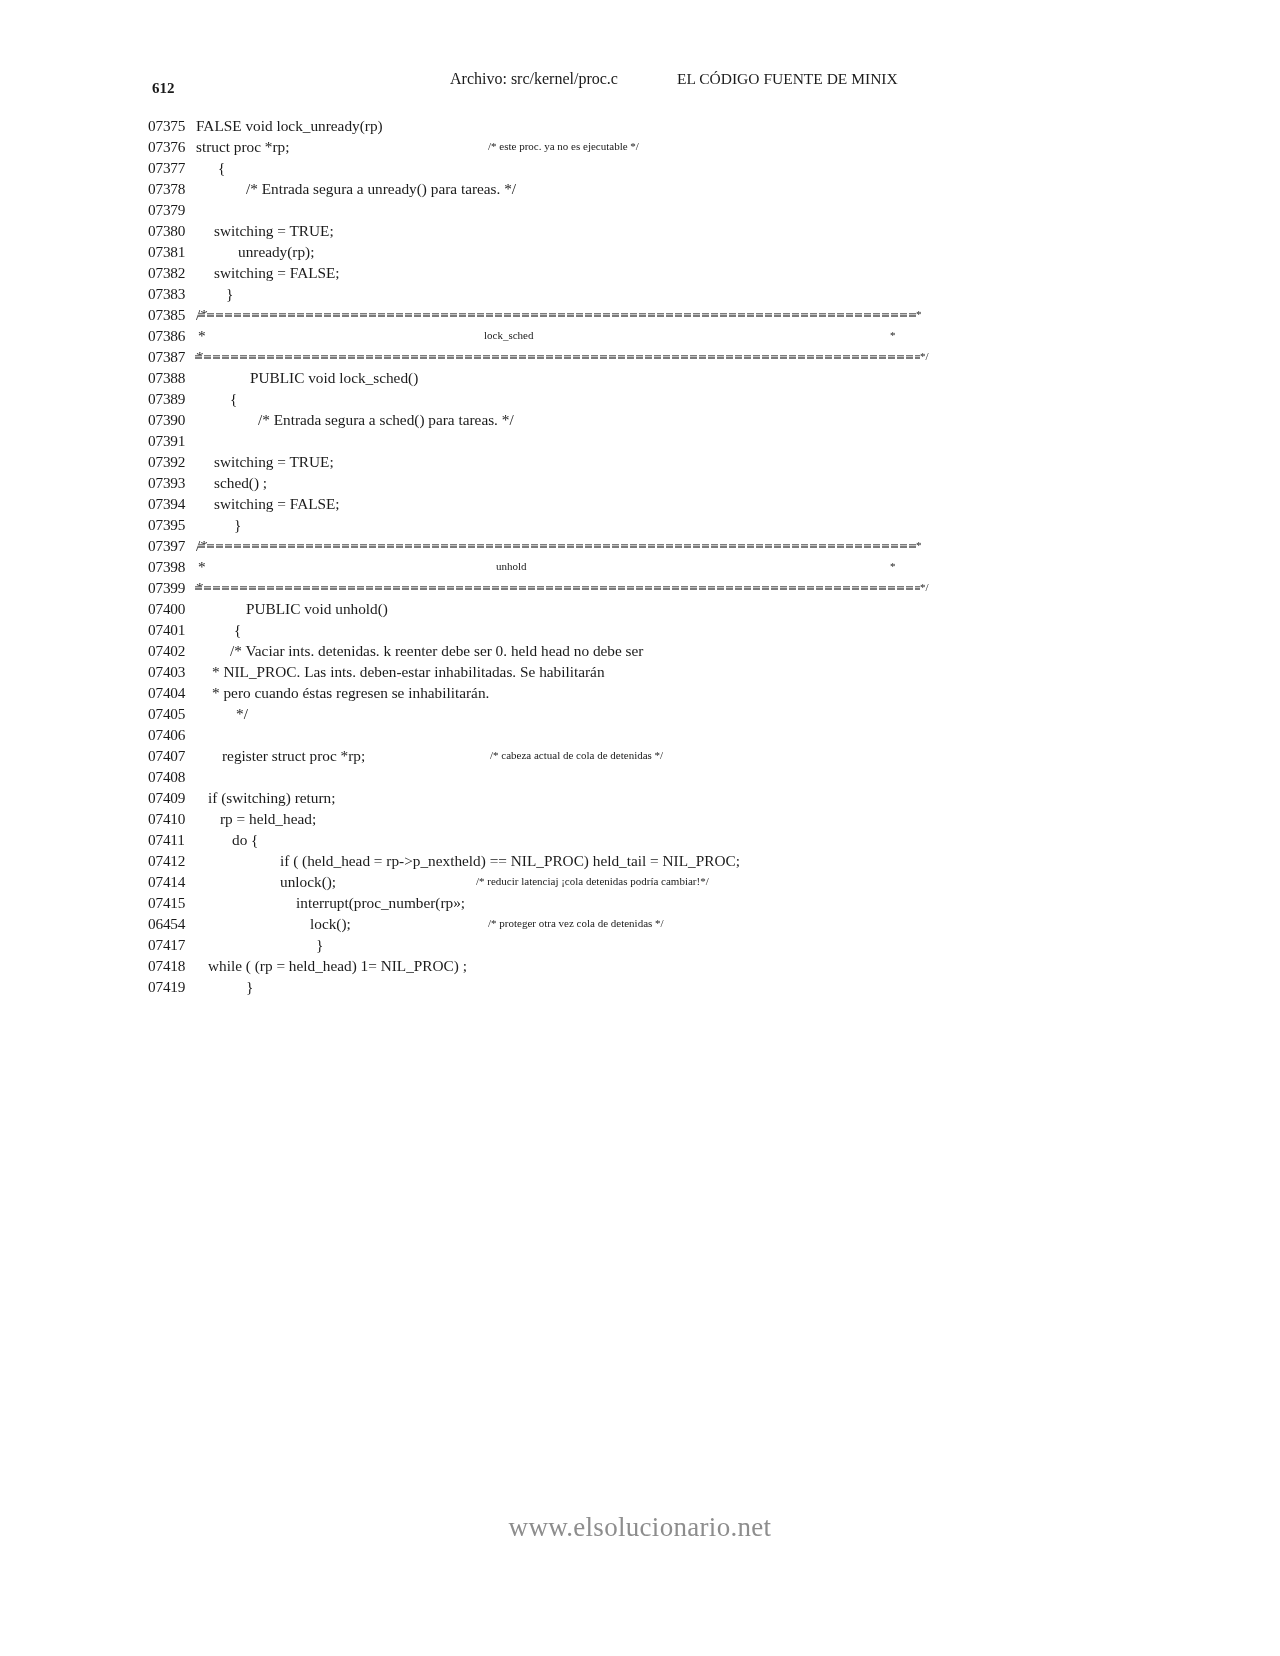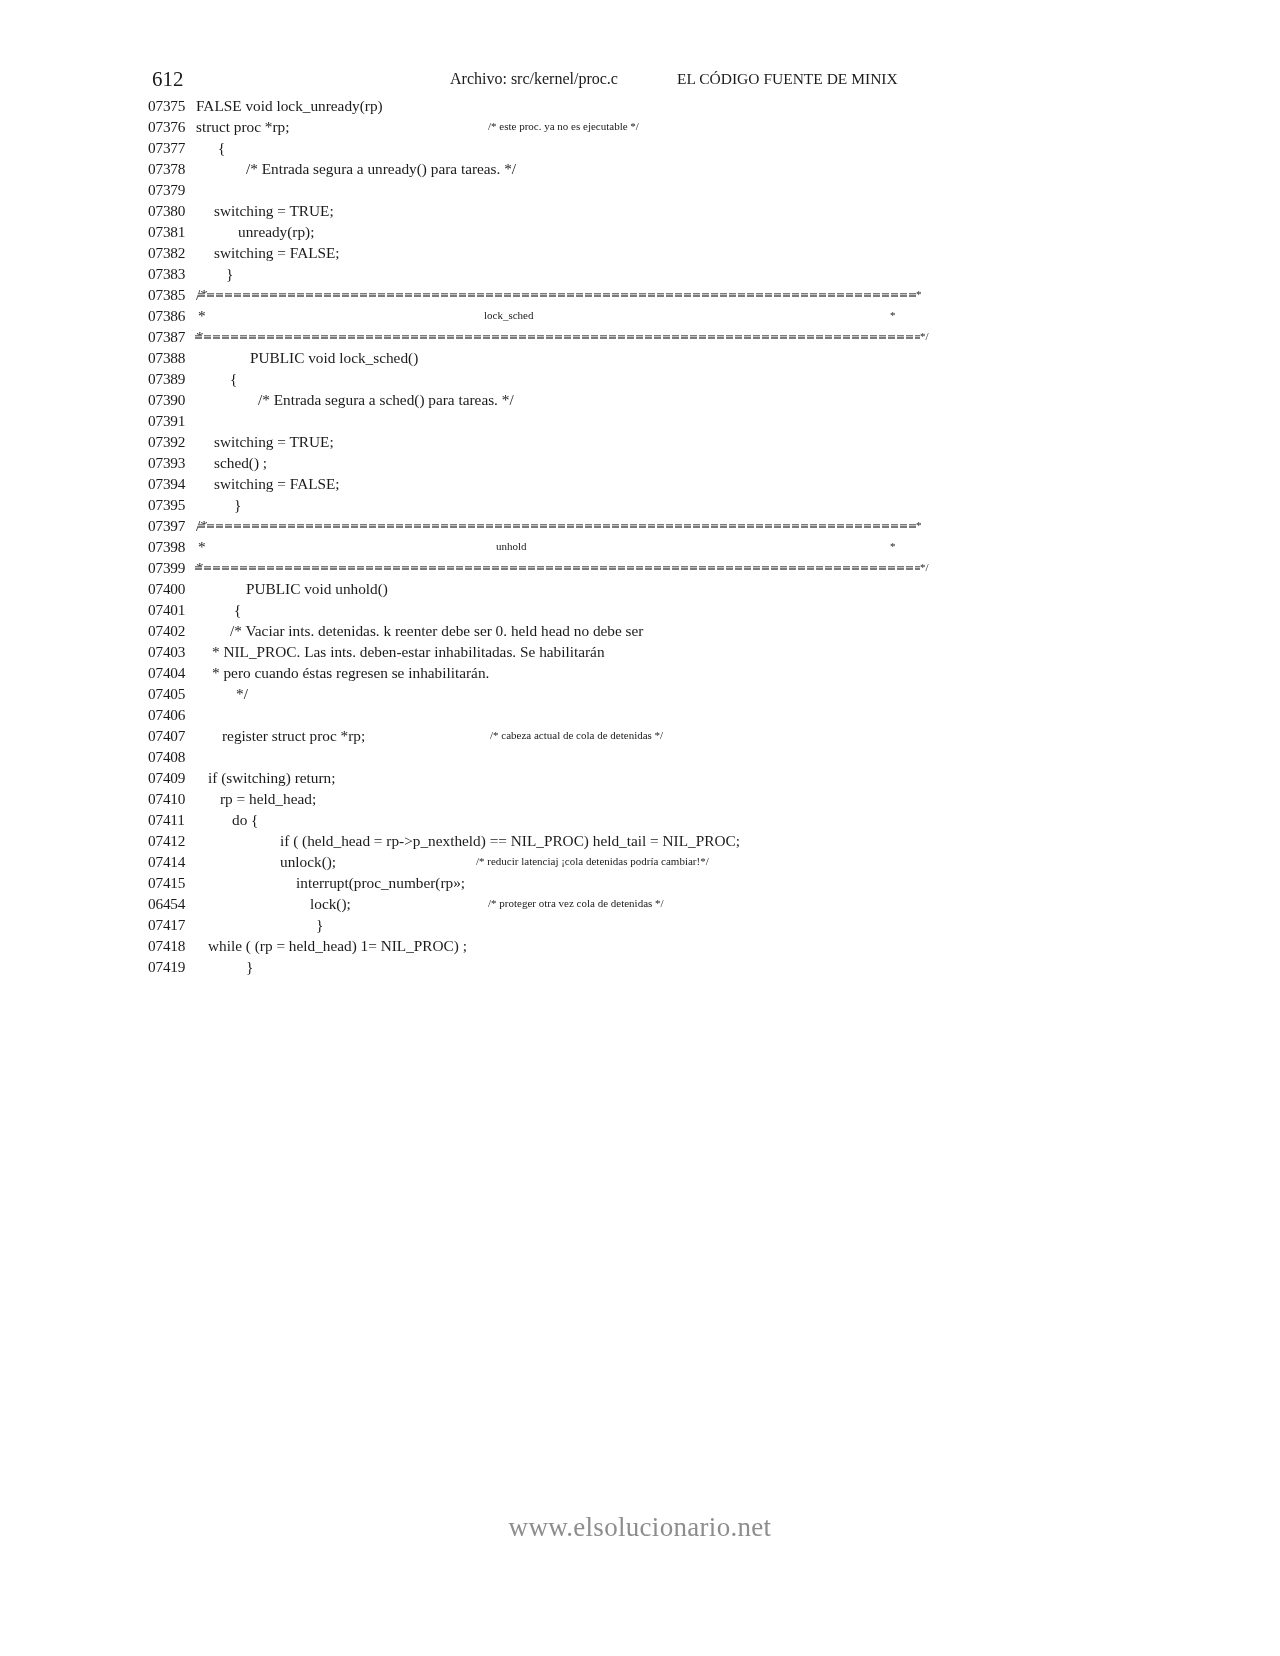--- a/index.html
+++ b/index.html
@@ -26,41 +26,41 @@
     left: 152px;
     width: 976px;
     height: 22px;
     font-size: 15.5px;
     line-height: 22px;
     white-space: nowrap;
   }
   .runhead .folio {
     position: absolute;
     left: 0;
-    top: 0;
-    font-weight: normal;
-    font-size: 21px;
+    top: 9px;
+    font-weight: bold;
+    font-size: 15px;
   }
   .runhead .filename {
     position: absolute;
     left: 298px;
     top: 0;
     font-size: 16px;
   }
   .runhead .booktitle {
     position: absolute;
     left: 525px;
     top: 0;
     font-size: 15.5px;
   }
 
   
   .listing {
     position: absolute;
-    top: 95px;
+    top: 115px;
     left: 148px;
     width: 1000px;
     text-decoration: underline;
   }
   .cline {
     position: relative;
     height: 21px;
     line-height: 21px;
     font-size: 15.3px;
     white-space: pre;

